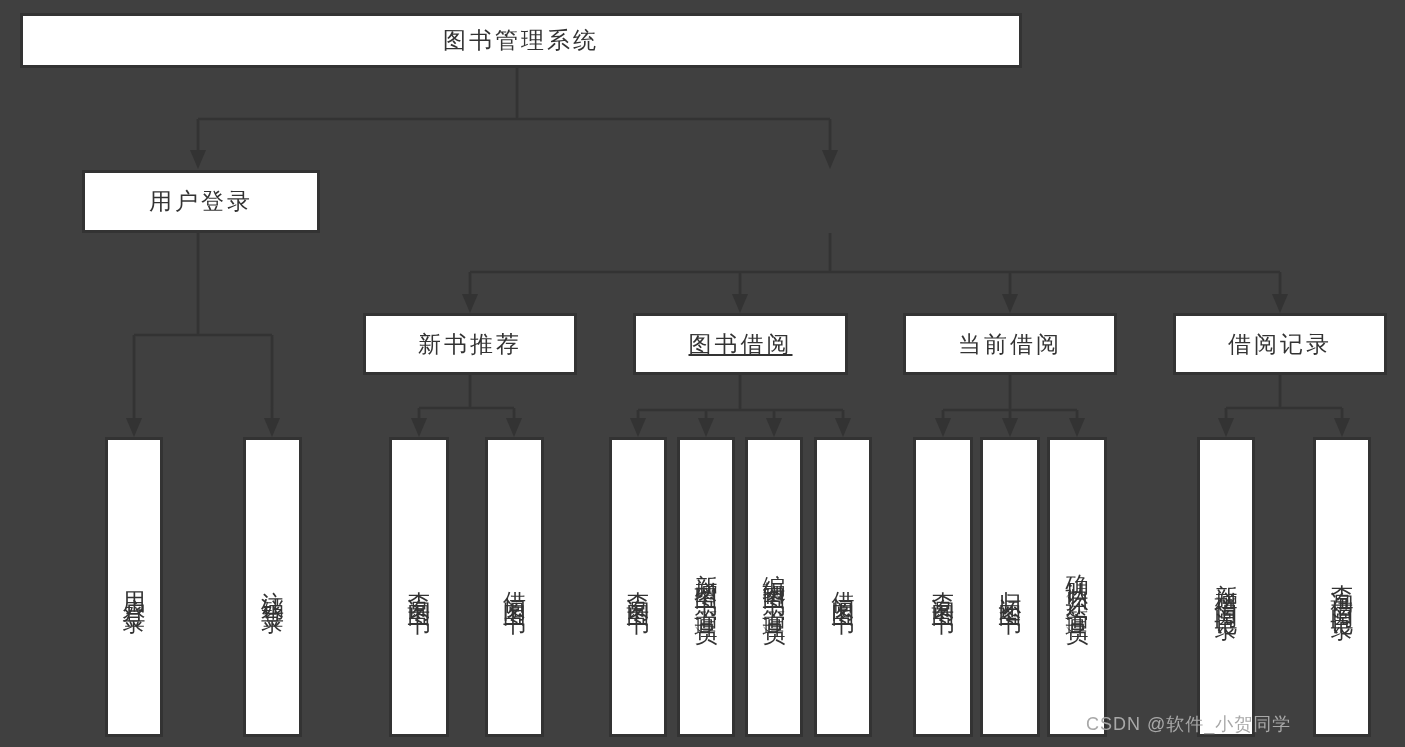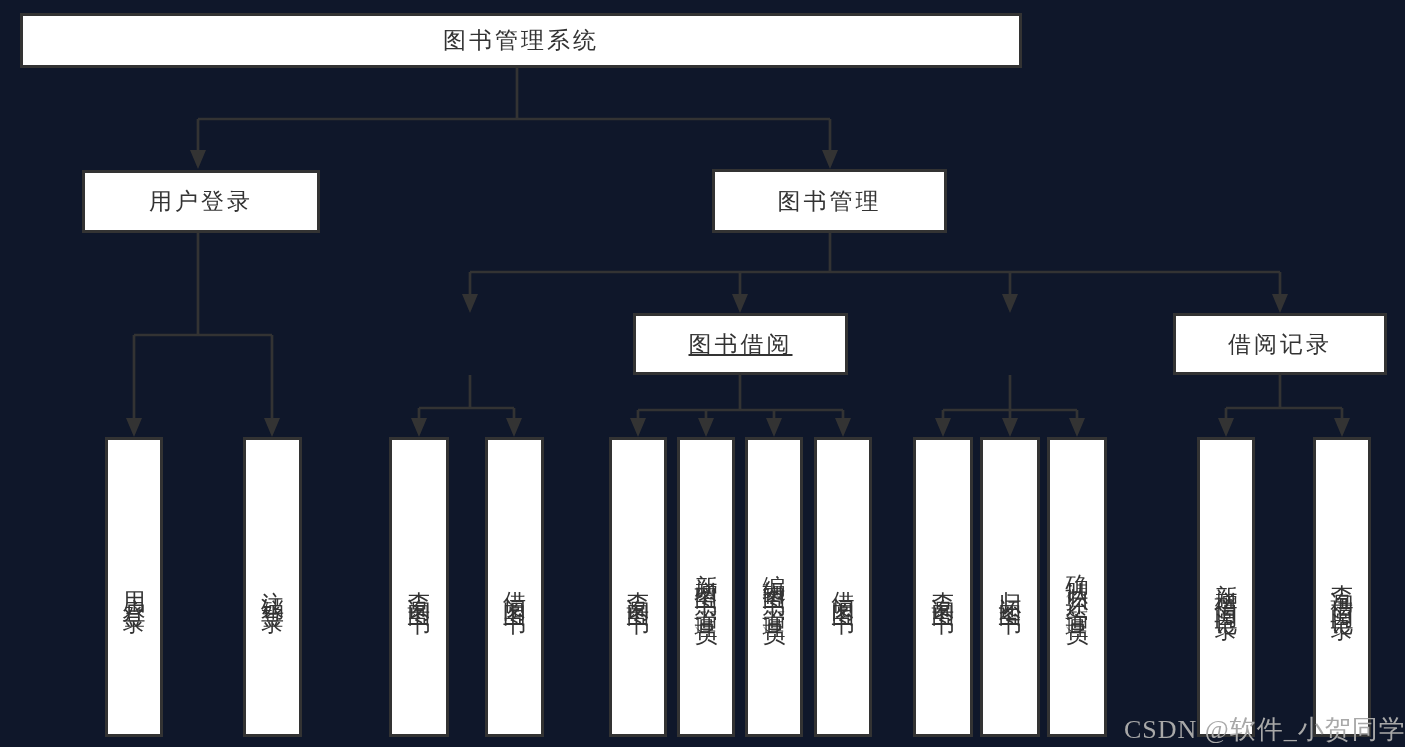--- a/index.html
+++ b/index.html
@@ -1,20 +1,20 @@
 <!DOCTYPE html>
 <html><head>
 <meta charset="utf-8">
 <style>
   html, body { margin: 0; padding: 0; background: #ffffff; }
   #canvas {
     position: relative;
     width: 1405px;
     height: 747px;
-    background: #0f172a;
+    background: #404040;
     font-family: "Liberation Sans", "DejaVu Sans", sans-serif;
     color: #333333;
     overflow: hidden;
   }
   .connectors {
     position: absolute;
     left: 0; top: 0;
     width: 1405px; height: 747px;
     pointer-events: none;
   }
@@ -46,28 +46,27 @@
     writing-mode: vertical-rl;
     text-orientation: mixed;
     font-size: 23px;
     letter-spacing: 7px;
     line-height: 1;
     color: #333333;
     white-space: nowrap;
   }
   .watermark {
     position: absolute;
-    left: 1124px;
+    left: 1086px;
     top: 712px;
-    font-size: 26px;
+    font-size: 18px;
     color: #a8a8a8;
     letter-spacing: 1px;
     white-space: nowrap;
     z-index: 5;
-    font-family: Liberation Serif, serif;
   }
 </style>
 </head>
 <body>
 
 <div id="canvas">
 
   <svg class="connectors" width="1405" height="747" viewBox="0 0 1405 747">
     <path d="M517 68 V119 M198 119 H830 M198 119 V156 M830 119 V156
          M198 233 V335 M134 335 H272 M134 335 V425 M272 335 V425
@@ -88,26 +87,29 @@
          M1218 418 L1234 418 L1226 437 Z  M1334 418 L1350 418 L1342 437 Z" fill="#333333" stroke="none"></path>
   </svg>
 
   <div class="node" style="left:20px; top:13px; width:1002px; height:55px;">
     <span class="h">图书管理系统</span>
   </div>
 
   <div class="node" style="left:82px; top:170px; width:238px; height:63px;">
     <span class="h">用户登录</span>
   </div>
-  <div class="node" style="left:712px; top:169px; width:235px; height:64px;">
-    <span class="h">图书管理</span>
+
+  <div class="node" style="left:363px; top:313px; width:214px; height:62px;">
+    <span class="h">新书推荐</span>
   </div>
-
   <div class="node" style="left:633px; top:313px; width:215px; height:62px;text-decoration:underline;">
     <span class="h">图书借阅</span>
+  </div>
+  <div class="node" style="left:903px; top:313px; width:214px; height:62px;">
+    <span class="h">当前借阅</span>
   </div>
   <div class="node" style="left:1173px; top:313px; width:214px; height:62px;align-items:center;">
     <span class="h">借阅记录</span>
   </div>
 
   <div class="leaf" style="left:105px; top:437px; width:58px; height:300px;">
     <span class="v">用户登录</span>
   </div>
   <div class="leaf" style="left:243px; top:437px; width:59px; height:300px;">
     <span class="v">注销登录</span>

